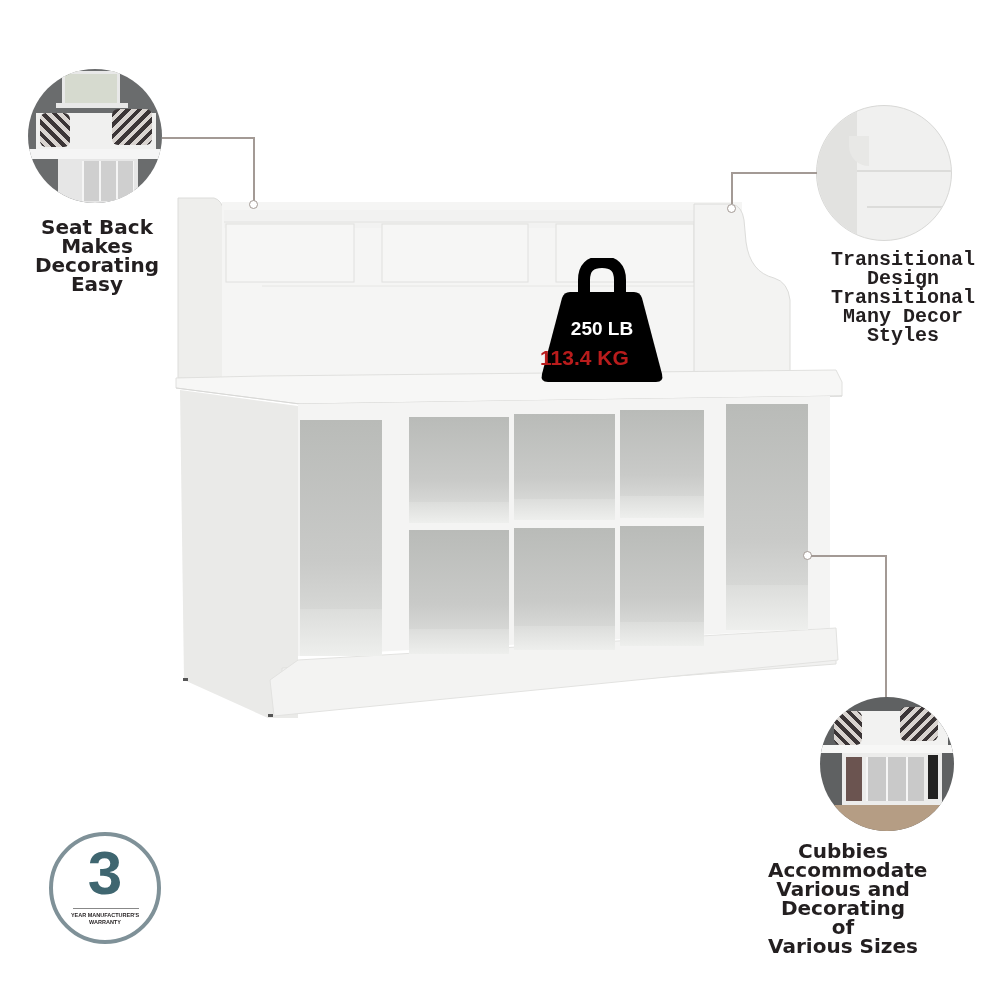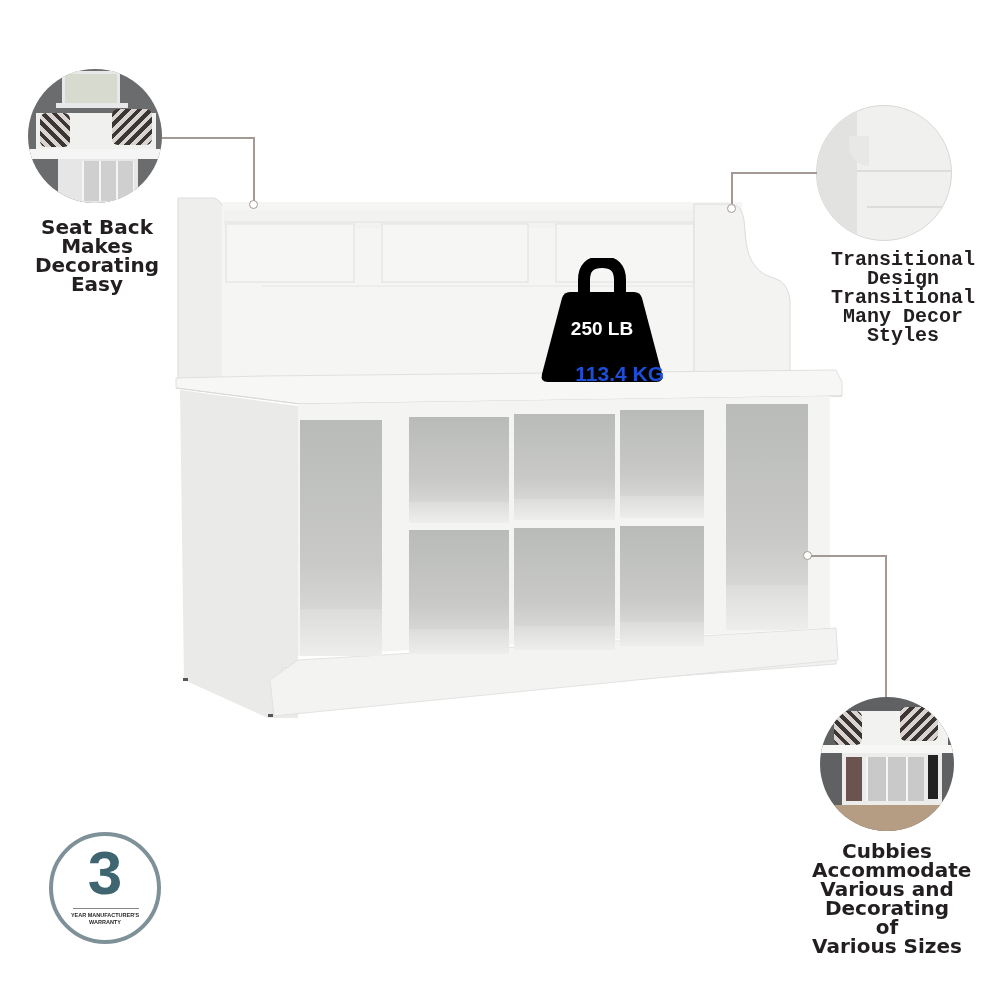--- a/index.html
+++ b/index.html
@@ -53,21 +53,21 @@
   <div class="cub" style="left:450px;top:336px;width:84px;height:120px;"></div>
   <div class="cub" style="left:556px;top:214px;width:82px;height:226px;"></div>
 </div>
 
 <div class="abs" style="left:540px;top:258px;width:124px;height:126px;">
   <svg width="124" height="126" viewBox="0 0 124 126">
     <path d="M44 34 L44 22 Q44 4 62 4 Q80 4 80 22 L80 34" fill="none" stroke="#000" stroke-width="12"></path>
     <path d="M30 34 L94 34 Q100 34 102 40 L122 116 Q124 124 116 124 L8 124 Q0 124 2 116 L22 40 Q24 34 30 34 Z" fill="#000"></path>
   </svg>
   <div class="abs" style="left:0;top:60px;width:124px;text-align:center;color:#fff;font-weight:bold;font-size:19px;font-family:'Liberation Sans',sans-serif;">250 LB</div>
-  <div class="abs" style="left:0;top:104px;width:124px;text-align:right;color:#1d4ed8;font-weight:bold;font-size:21px;font-family:'Liberation Sans',sans-serif;">113.4 KG</div>
+  <div class="abs" style="left:0;top:88px;width:124px;text-align:left;color:#b91c1c;font-weight:bold;font-size:21px;font-family:'Liberation Sans',sans-serif;">113.4 KG</div>
 </div>
 
 <div class="circle" style="left:28px;top:69px;width:134px;height:134px;background:#6a6c6d;">
   <div class="abs" style="left:34px;top:2px;width:52px;height:30px;background:#d6dacf;border:3px solid #e8e8e8;"></div>
   <div class="abs" style="left:28px;top:34px;width:72px;height:5px;background:#e8e8e8;"></div>
   <div class="abs" style="left:8px;top:44px;width:120px;height:38px;background:#f0f0ef;"></div>
   <div class="abs" style="left:12px;top:44px;width:30px;height:34px;background:repeating-linear-gradient(45deg,#3b3536 0 4px,#d9d4d0 4px 8px);border-radius:6px;"></div>
   <div class="abs" style="left:84px;top:40px;width:40px;height:36px;background:repeating-linear-gradient(-45deg,#3b3536 0 4px,#d9d4d0 4px 8px);border-radius:6px;"></div>
   <div class="abs" style="left:0;top:80px;width:134px;height:10px;background:#f5f5f5;"></div>
   <div class="abs" style="left:30px;top:90px;width:80px;height:44px;background:#e6e6e6;"></div>
@@ -103,21 +103,21 @@
   <div class="abs" style="left:18px;top:14px;width:110px;height:36px;background:#f2f2f1;"></div>
   <div class="abs" style="left:14px;top:14px;width:28px;height:34px;background:repeating-linear-gradient(45deg,#3b3536 0 4px,#d9d4d0 4px 8px);border-radius:6px;"></div>
   <div class="abs" style="left:80px;top:10px;width:38px;height:34px;background:repeating-linear-gradient(-45deg,#3b3536 0 4px,#d9d4d0 4px 8px);border-radius:6px;"></div>
   <div class="abs" style="left:0;top:48px;width:134px;height:8px;background:#f7f7f6;"></div>
   <div class="abs" style="left:22px;top:56px;width:100px;height:52px;background:#ececeb;"></div>
   <div class="abs" style="left:26px;top:60px;width:16px;height:44px;background:#6b5450;"></div>
   <div class="abs" style="left:46px;top:60px;width:58px;height:44px;background:repeating-linear-gradient(90deg,#f6f6f6 0 2px,#c9c9c9 2px 20px);"></div>
   <div class="abs" style="left:108px;top:58px;width:10px;height:44px;background:#222;"></div>
   <div class="abs" style="left:0;top:108px;width:134px;height:26px;background:#b59d84;"></div>
 </div>
-<div class="caption" style="left:812px;top:842px;width:150px;">
+<div class="caption" style="left:768px;top:842px;width:150px;">
   <div>Cubbies</div>
   <div>Accommodate</div>
   <div>Various and</div>
   <div>Decorating of</div>
   <div>Various Sizes</div>
 </div>
 
 <div class="abs" style="left:49px;top:832px;width:112px;height:112px;border:4px solid #7f9198;border-radius:50%;box-sizing:border-box;">
   <div class="abs" style="left:0;top:2px;width:104px;text-align:center;color:#3f6670;font-weight:bold;font-size:62px;line-height:70px;font-family:'Liberation Sans',sans-serif;">3</div>
   <div class="abs" style="left:20px;top:72px;width:66px;height:1px;background:#888;"></div>

